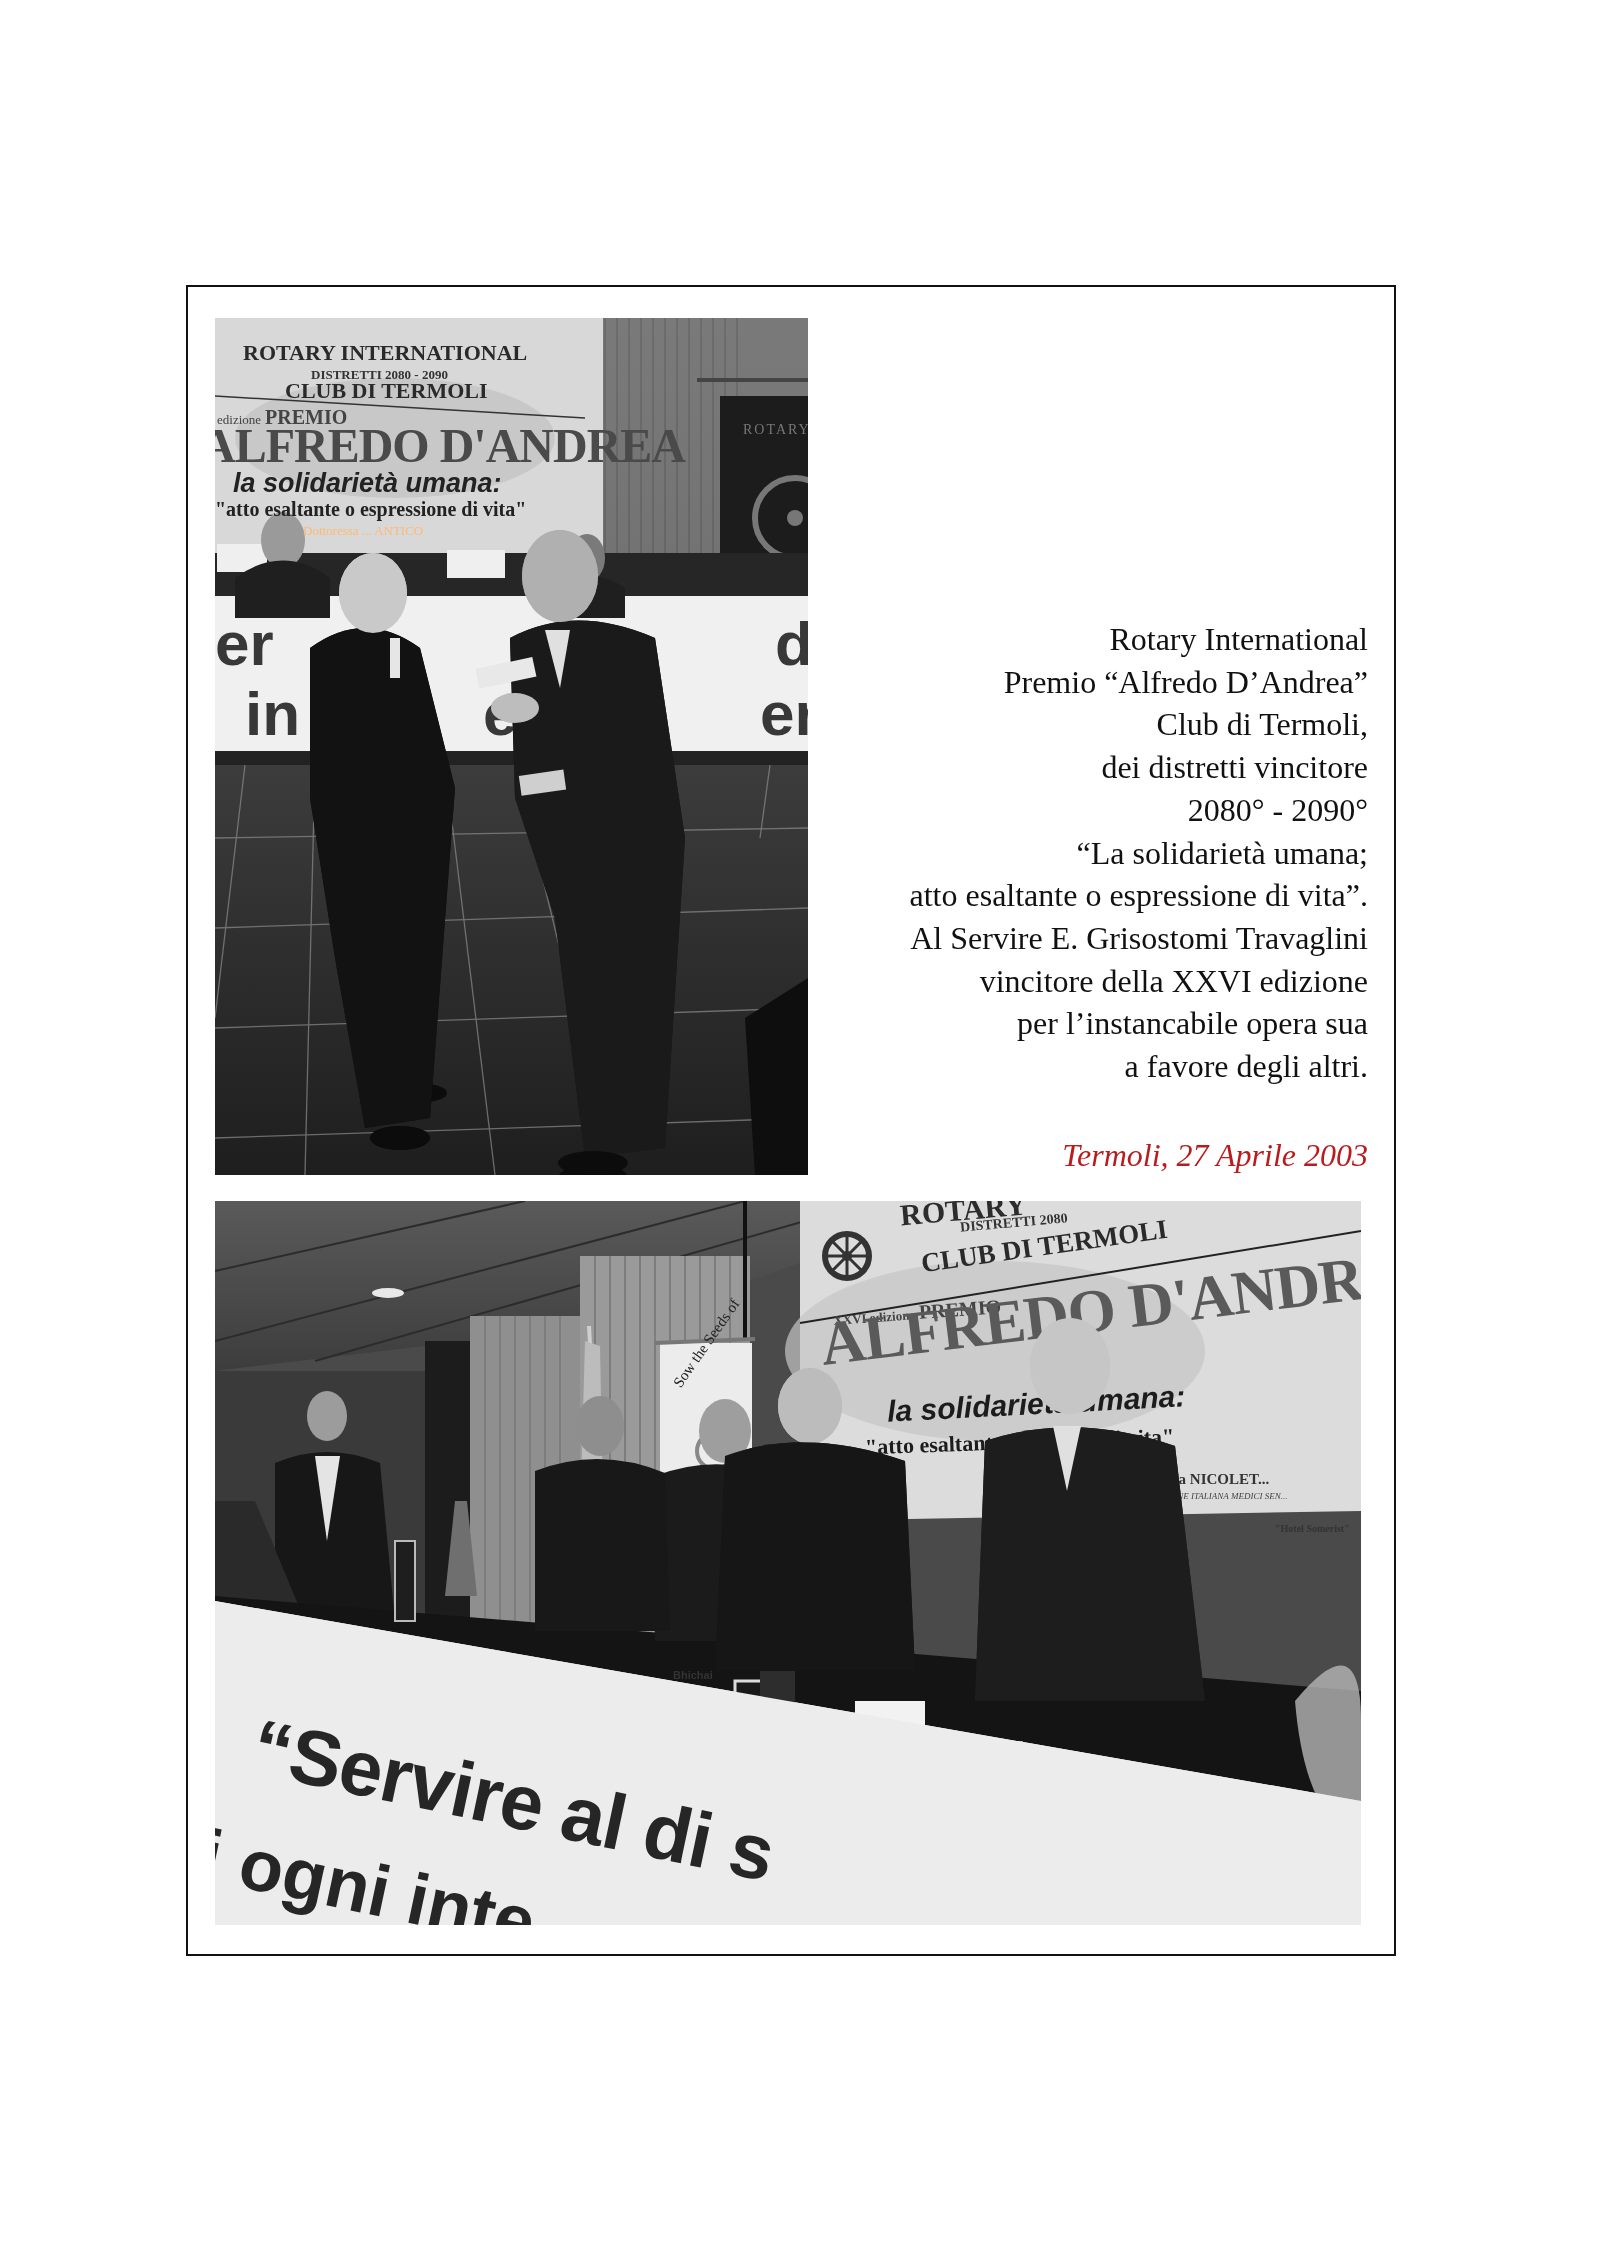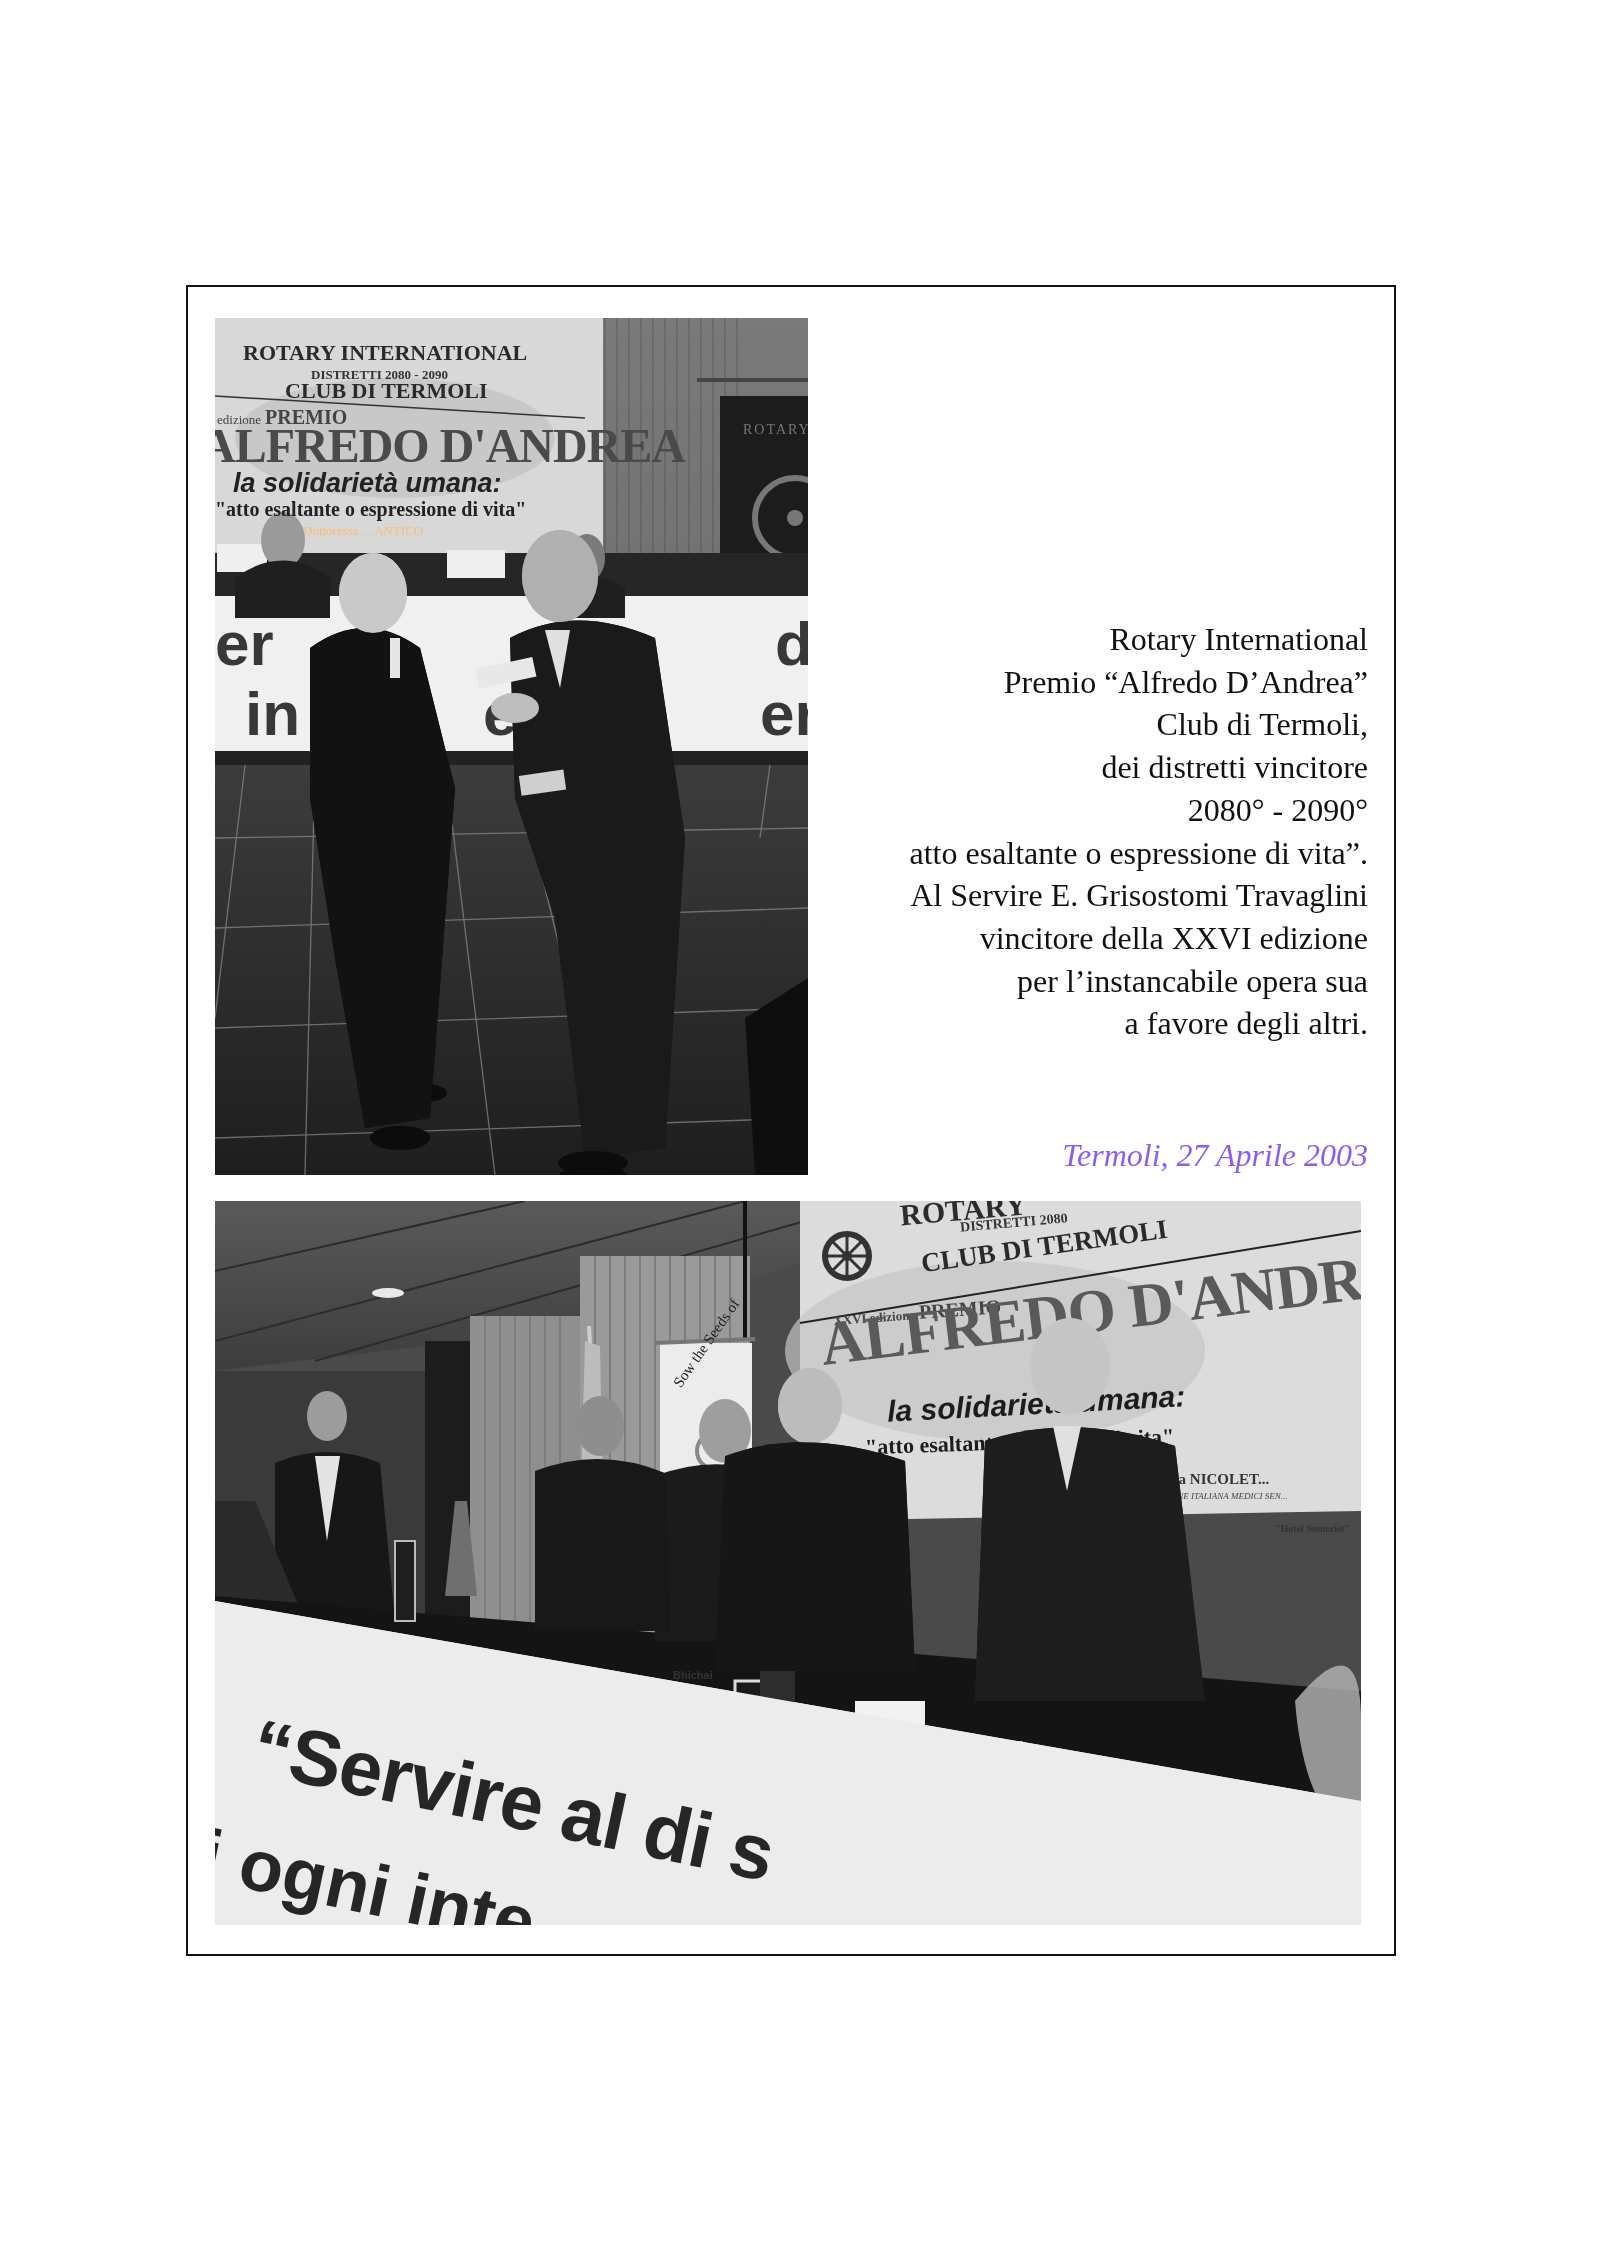--- a/index.html
+++ b/index.html
@@ -4,21 +4,21 @@
 <style>
   html, body { margin:0; padding:0; background:#ffffff; }
   body { width:1607px; height:2268px; position:relative; overflow:hidden; font-family:"Liberation Serif", serif; }
   .frame { position:absolute; left:186px; top:285px; width:1210px; height:1671px; border:2px solid #111; box-sizing:border-box; }
   .photo { position:absolute; overflow:hidden; background:#444; }
   #photo-top { left:215px; top:318px; width:593px; height:857px; }
   #photo-bottom { left:215px; top:1201px; width:1146px; height:724px; }
   .photo svg { position:absolute; left:0; top:0; width:100%; height:100%; }
   .caption { position:absolute; left:840px; top:618px; width:528px; text-align:right; font-size:32px; line-height:42.7px; color:#111; }
   .caption .line { display:block; white-space:nowrap; }
-  .date { position:absolute; left:840px; top:1137px; width:528px; text-align:right; font-size:32px; font-style:italic; color:#8b5cf6; white-space:nowrap; }
+  .date { position:absolute; left:840px; top:1137px; width:528px; text-align:right; font-size:32px; font-style:italic; color:#b91c1c; white-space:nowrap; }
   .ptxt { font-family:"Liberation Serif", serif; }
   .psans { font-family:"Liberation Sans", sans-serif; }
 </style>
 </head>
 <body>
 
 <div class="frame"></div>
 
 <div class="photo" id="photo-top">
   <svg viewBox="0 0 593 857" preserveAspectRatio="none">
@@ -138,20 +138,21 @@
     <ellipse cx="378" cy="845" rx="35" ry="12" fill="#0c0c0c"></ellipse>
   </svg>
 </div>
 
 <div class="caption">
   <span class="line">Rotary International</span>
   <span class="line">Premio “Alfredo D’Andrea”</span>
   <span class="line">Club di Termoli,</span>
   <span class="line">dei distretti vincitore</span>
   <span class="line">2080° - 2090°</span>
+  <span class="line">“La solidarietà umana;</span>
   <span class="line">atto esaltante o espressione di vita”.</span>
   <span class="line">Al Servire E. Grisostomi Travaglini</span>
   <span class="line">vincitore della XXVI edizione</span>
   <span class="line">per l’instancabile opera sua</span>
   <span class="line">a favore degli altri.</span>
 </div>
 <div class="date">Termoli, 27 Aprile 2003</div>
 
 <div class="photo" id="photo-bottom">
   <svg viewBox="0 0 1146 724" preserveAspectRatio="none">

